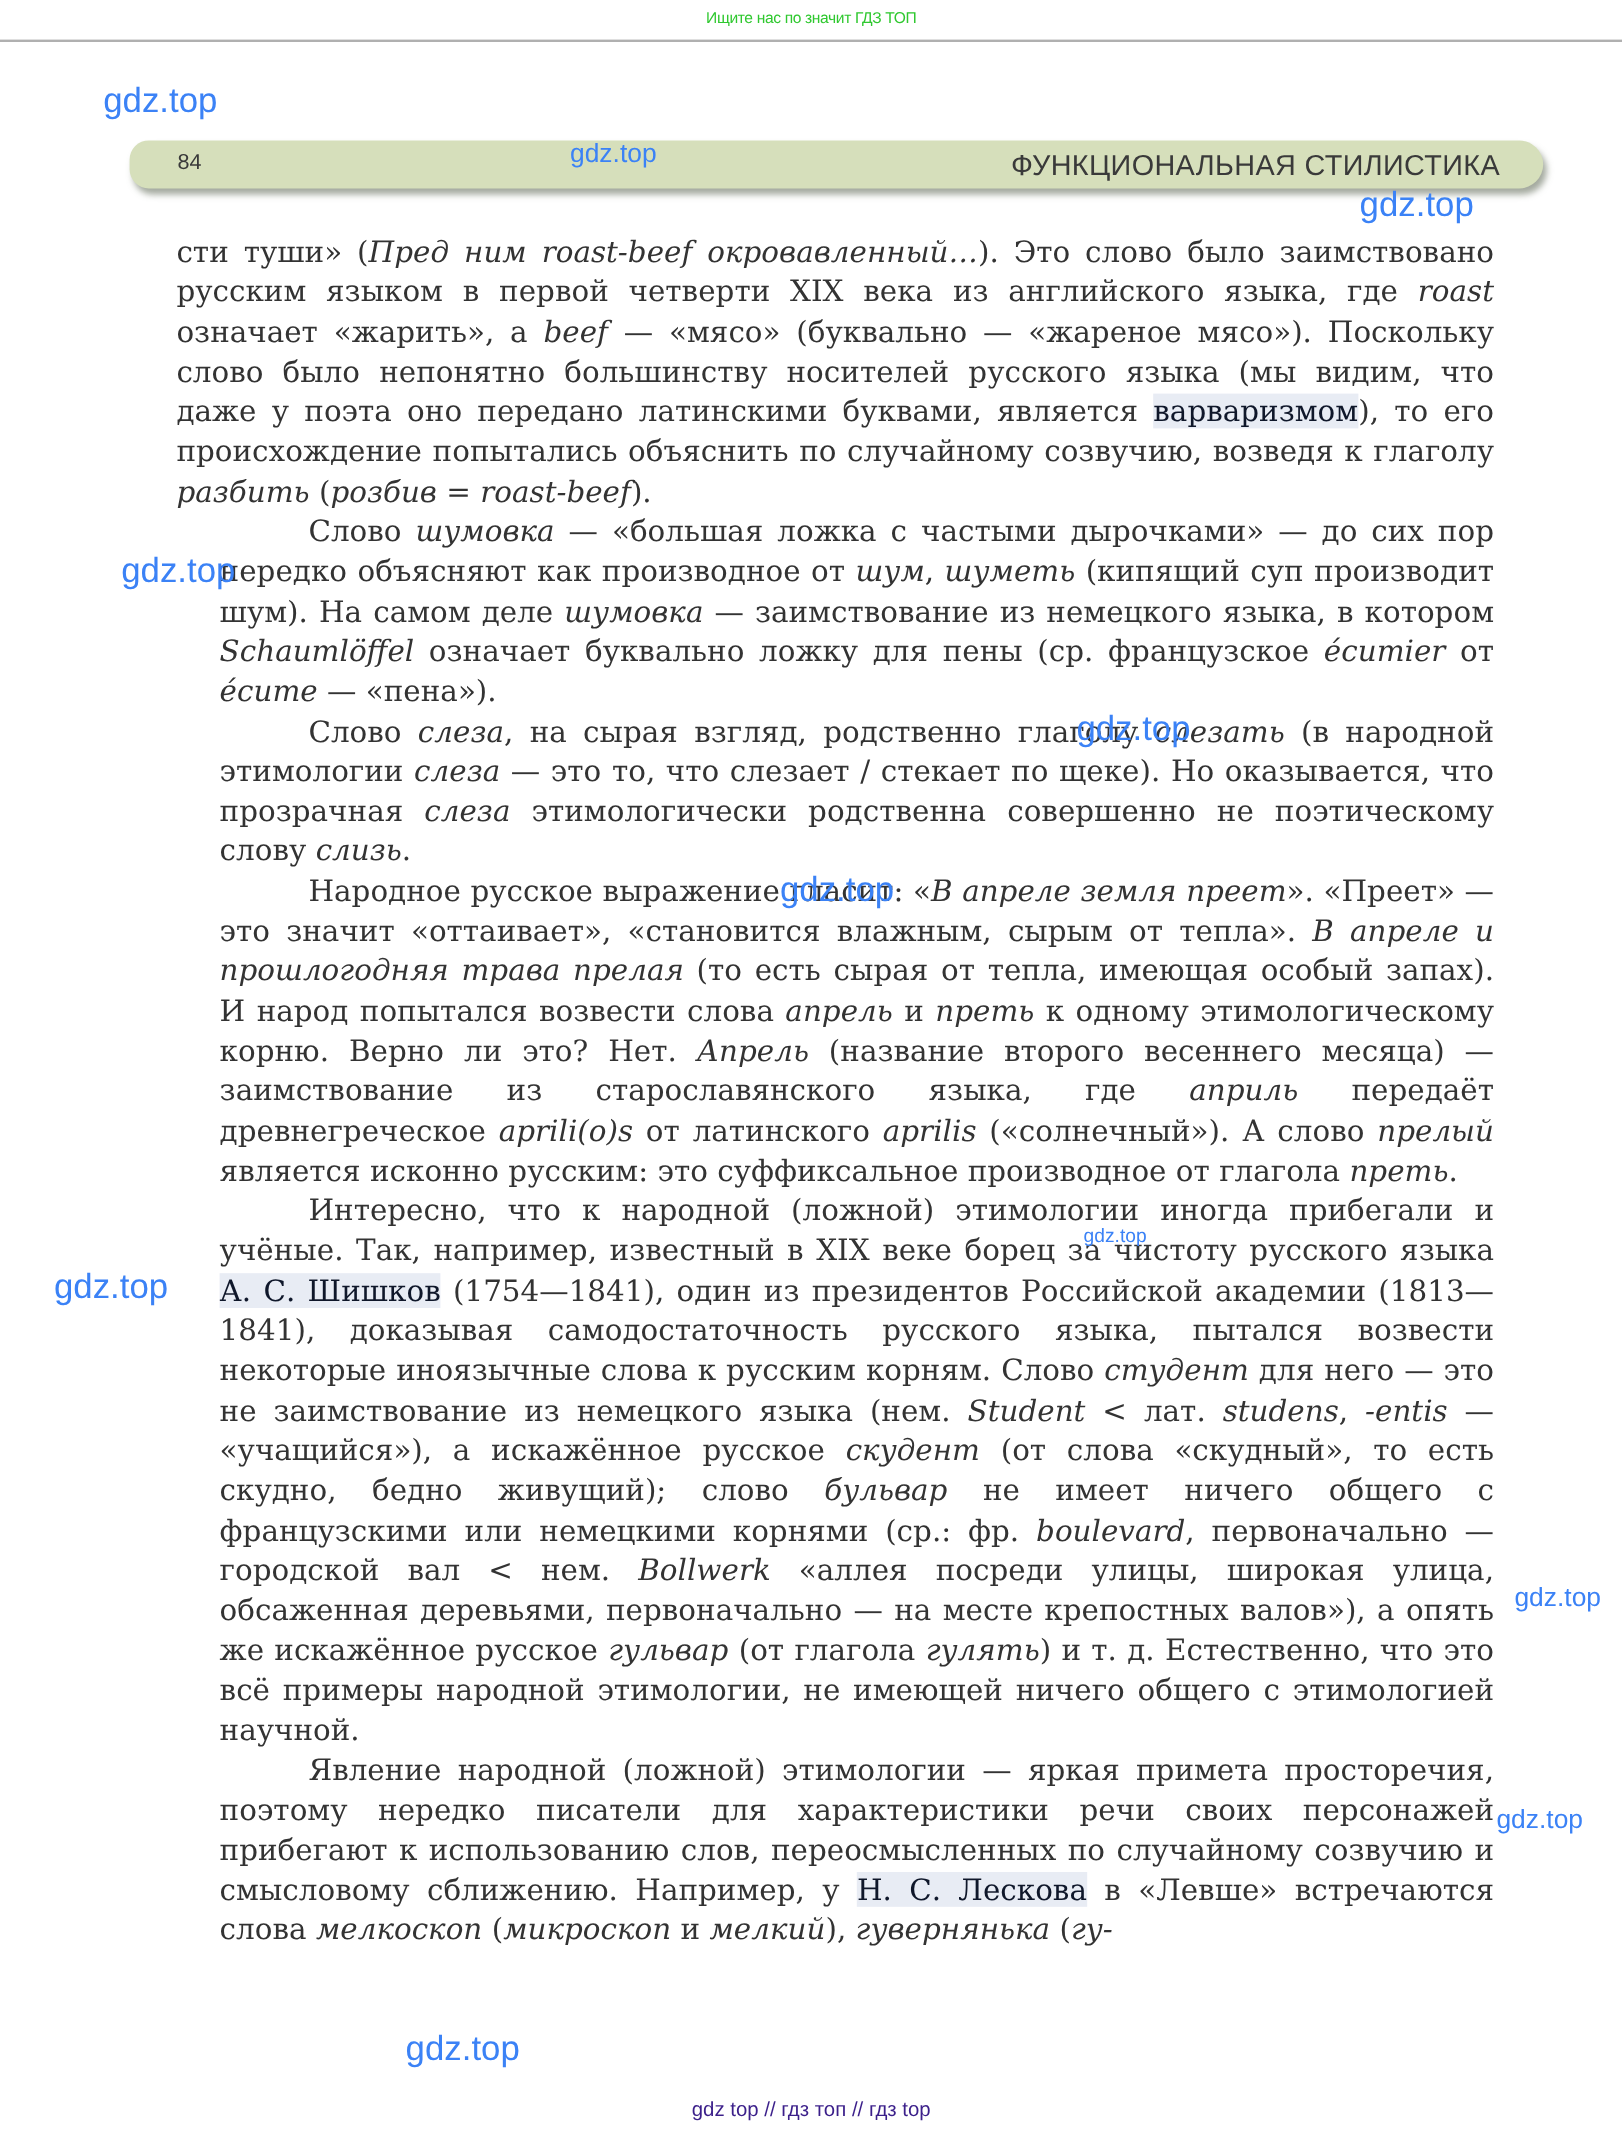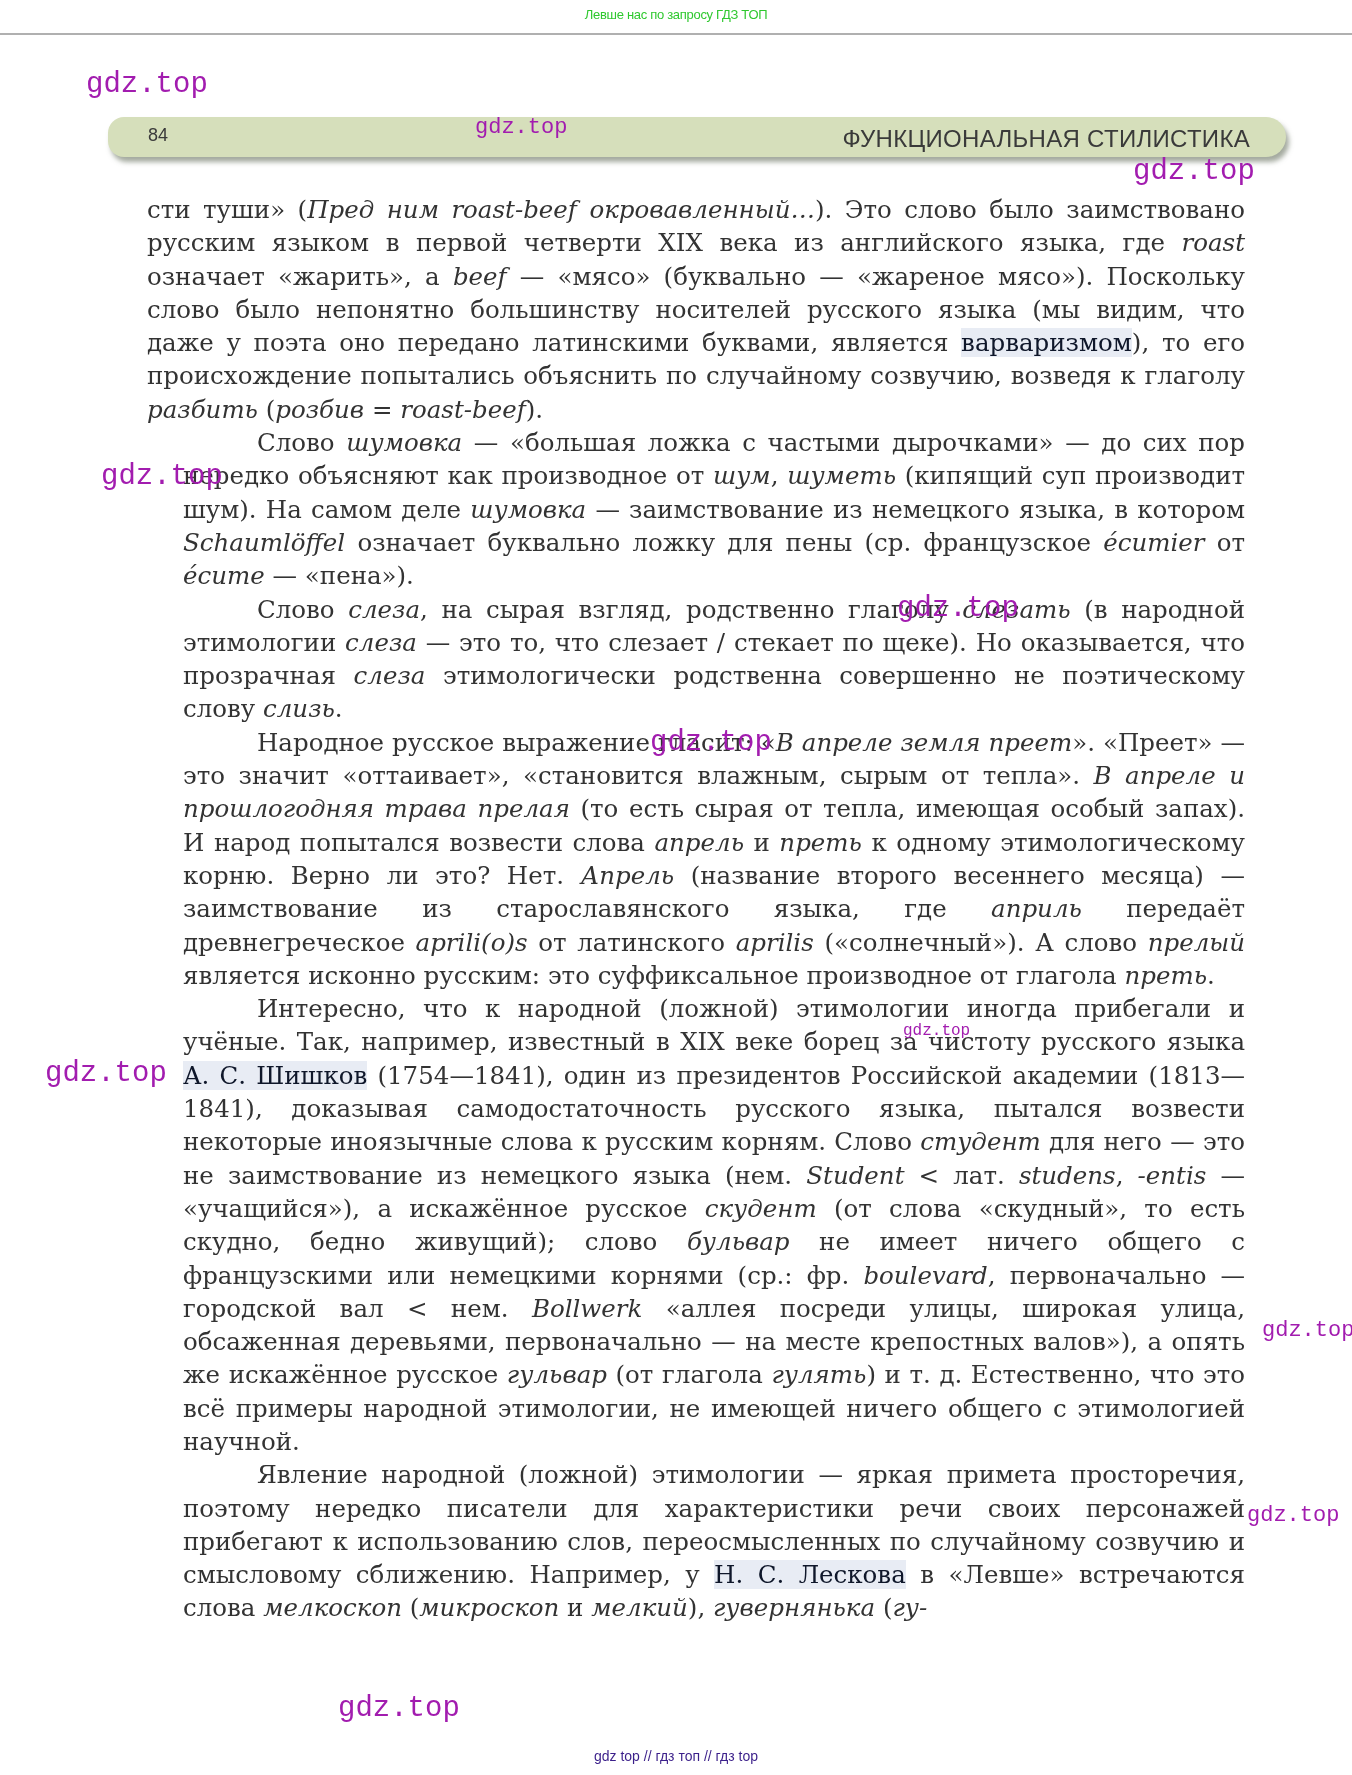--- a/index.html
+++ b/index.html
@@ -7,38 +7,38 @@
   .top-banner { position:absolute; left:0; top:0; width:1352px; height:32px; text-align:center; }
   .top-banner span { display:inline-block; margin-top:7px; font-family:"Liberation Sans", sans-serif; font-size:13px; color:#2fc82f; letter-spacing:-0.3px; }
   .top-rule { position:absolute; left:0; top:33px; width:1352px; height:2px; background:#b0b0b0; }
 
   .header-bar { position:absolute; left:108px; top:117px; width:1178px; height:40px;
     background:#d6dfbb; border-radius:16px 20px 20px 16px;
     box-shadow: 3px 5px 5px rgba(90,100,80,0.55); }
   .page-number { position:absolute; left:40px; top:8px; font-family:"Liberation Sans", sans-serif; font-size:18px; color:#3a3a3a; }
   .section-title { position:absolute; right:36px; top:8px; font-family:"Liberation Sans", sans-serif; font-size:24px; color:#3a3a3a; letter-spacing:0.3px;text-align:center; }
 
-  .wm { position:absolute; font-family:Liberation Mono, monospace; color:#a21caf; }
+  .wm { position:absolute; font-family:Liberation Sans, sans-serif; color:#3b82f6; }
   .wm-big { font-size:29px; }
   .wm-mid { font-size:22px; }
   .wm-small { font-size:16px; }
-  .bottom-banner { position:absolute; left:0; top:1748px; width:1352px; text-align:center; font-family:"Liberation Sans", sans-serif; font-size:14px; color:#3b1f8a; }
+  .bottom-banner { position:absolute; left:0; top:1748px; width:1352px; text-align:center; font-family:"Liberation Sans", sans-serif; font-size:17px; color:#3b1f8a; }
 
   .text { position:absolute; left:147px; top:193px; width:1098px;
     font-family:"DejaVu Serif", serif; font-size:24.5px; line-height:33.3px; color:#333; text-align:justify; }
   .text p { margin:0; text-indent:0; }
   .text p.ind { text-indent:74px;margin-left:36px; }
   .text i { font-style:italic; }
   .link { color:#0f172a; background:#e8ecf4; }
 </style>
 </head>
 <body>
 
 <div class="top-banner">
-  <span>Левше нас по запросу ГДЗ ТОП</span>
+  <span>Ищите нас по значит ГДЗ ТОП</span>
 </div>
 <div class="top-rule"></div>
 
 <div class="wm wm-big" style="left:86px;top:68px;">gdz.top</div>
 
 <div class="header-bar">
   <span class="page-number">84</span>
   <span class="section-title">ФУНКЦИОНАЛЬНАЯ СТИЛИСТИКА</span>
 </div>
 

